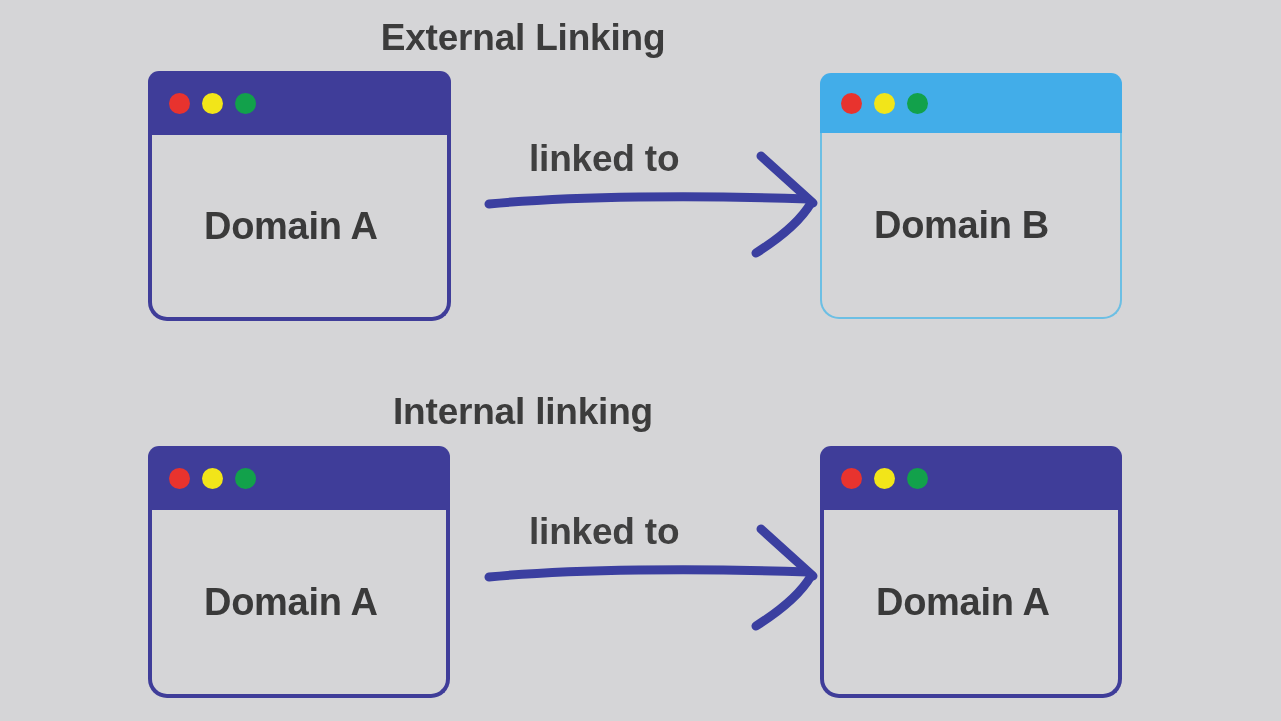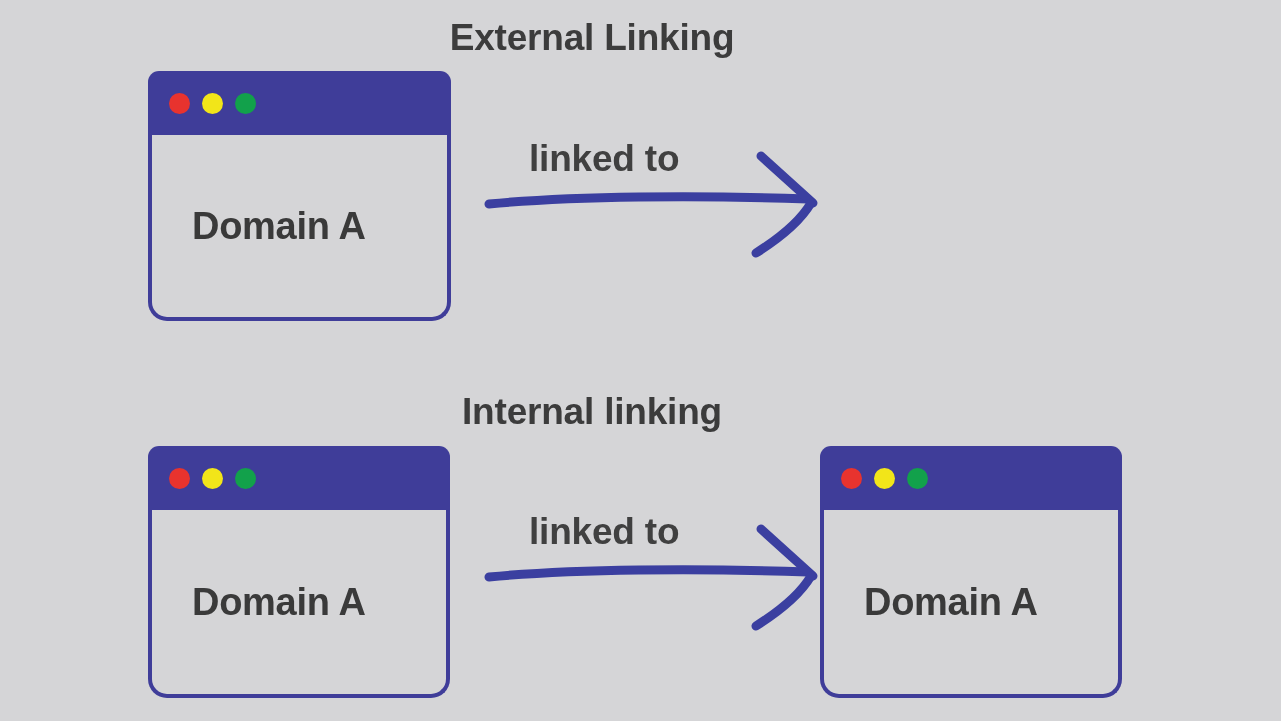--- a/index.html
+++ b/index.html
@@ -12,21 +12,20 @@
     background: #d5d5d7;
     font-family: "Liberation Sans", sans-serif;
     overflow: hidden;
     position: relative;
   }
   #canvas {
     position: absolute;
     left: 0; top: 0;
     width: 1046px;
     height: 721px;
-    padding-left: 46px;
   }
 
   
   .section-title {
     position: absolute;
     width: 100%;
     text-align: center;
     font-size: 37px;
     font-weight: bold;
     color: #3c3c3c;
@@ -75,21 +74,21 @@
   .dot.red    { background: #e8332e; }
   .dot.yellow { background: #f2e519; }
   .dot.green  { background: #12a14b; }
 
   .domain-label {
     font-size: 38px;
     font-weight: bold;
     color: #3a3a3a;
     letter-spacing: -0.3px;
     white-space: nowrap;
-    margin-left: 40px;
+    margin-left: 52px;
   }
 
   
   .window.indigo .titlebar {
     background: #3f3d99;
   }
   .window.indigo .body {
     border: 4px solid #3f3d99;
     border-top: none;
     border-radius: 0 0 19px 19px;
@@ -173,20 +172,32 @@
     <svg class="arrow-svg" width="340" height="160" viewBox="0 0 340 160">
 
       <path d="M6 94 C 90 86, 215 85, 325 89" fill="none" stroke="#3b3fa0" stroke-width="9" stroke-linecap="round"></path>
 
       <path d="M278 46 L 330 93" fill="none" stroke="#3b3fa0" stroke-width="9" stroke-linecap="round"></path>
 
       <path d="M273 143 C 300 126, 318 110, 328 93" fill="none" stroke="#3b3fa0" stroke-width="9" stroke-linecap="round"></path>
     </svg>
   </div>
 
+  <div id="window-domain-b-external" class="window blue">
+    <div class="titlebar">
+      <div class="dots">
+        <span class="dot red"></span>
+        <span class="dot yellow"></span>
+        <span class="dot green"></span>
+      </div>
+    </div>
+    <div class="body">
+      <span class="domain-label">Domain B</span>
+    </div>
+  </div>
 
   <div id="title-internal" class="section-title">Internal linking</div>
 
   <div id="window-domain-a-internal-source" class="window indigo">
     <div class="titlebar">
       <div class="dots">
         <span class="dot red"></span>
         <span class="dot yellow"></span>
         <span class="dot green"></span>
       </div>

